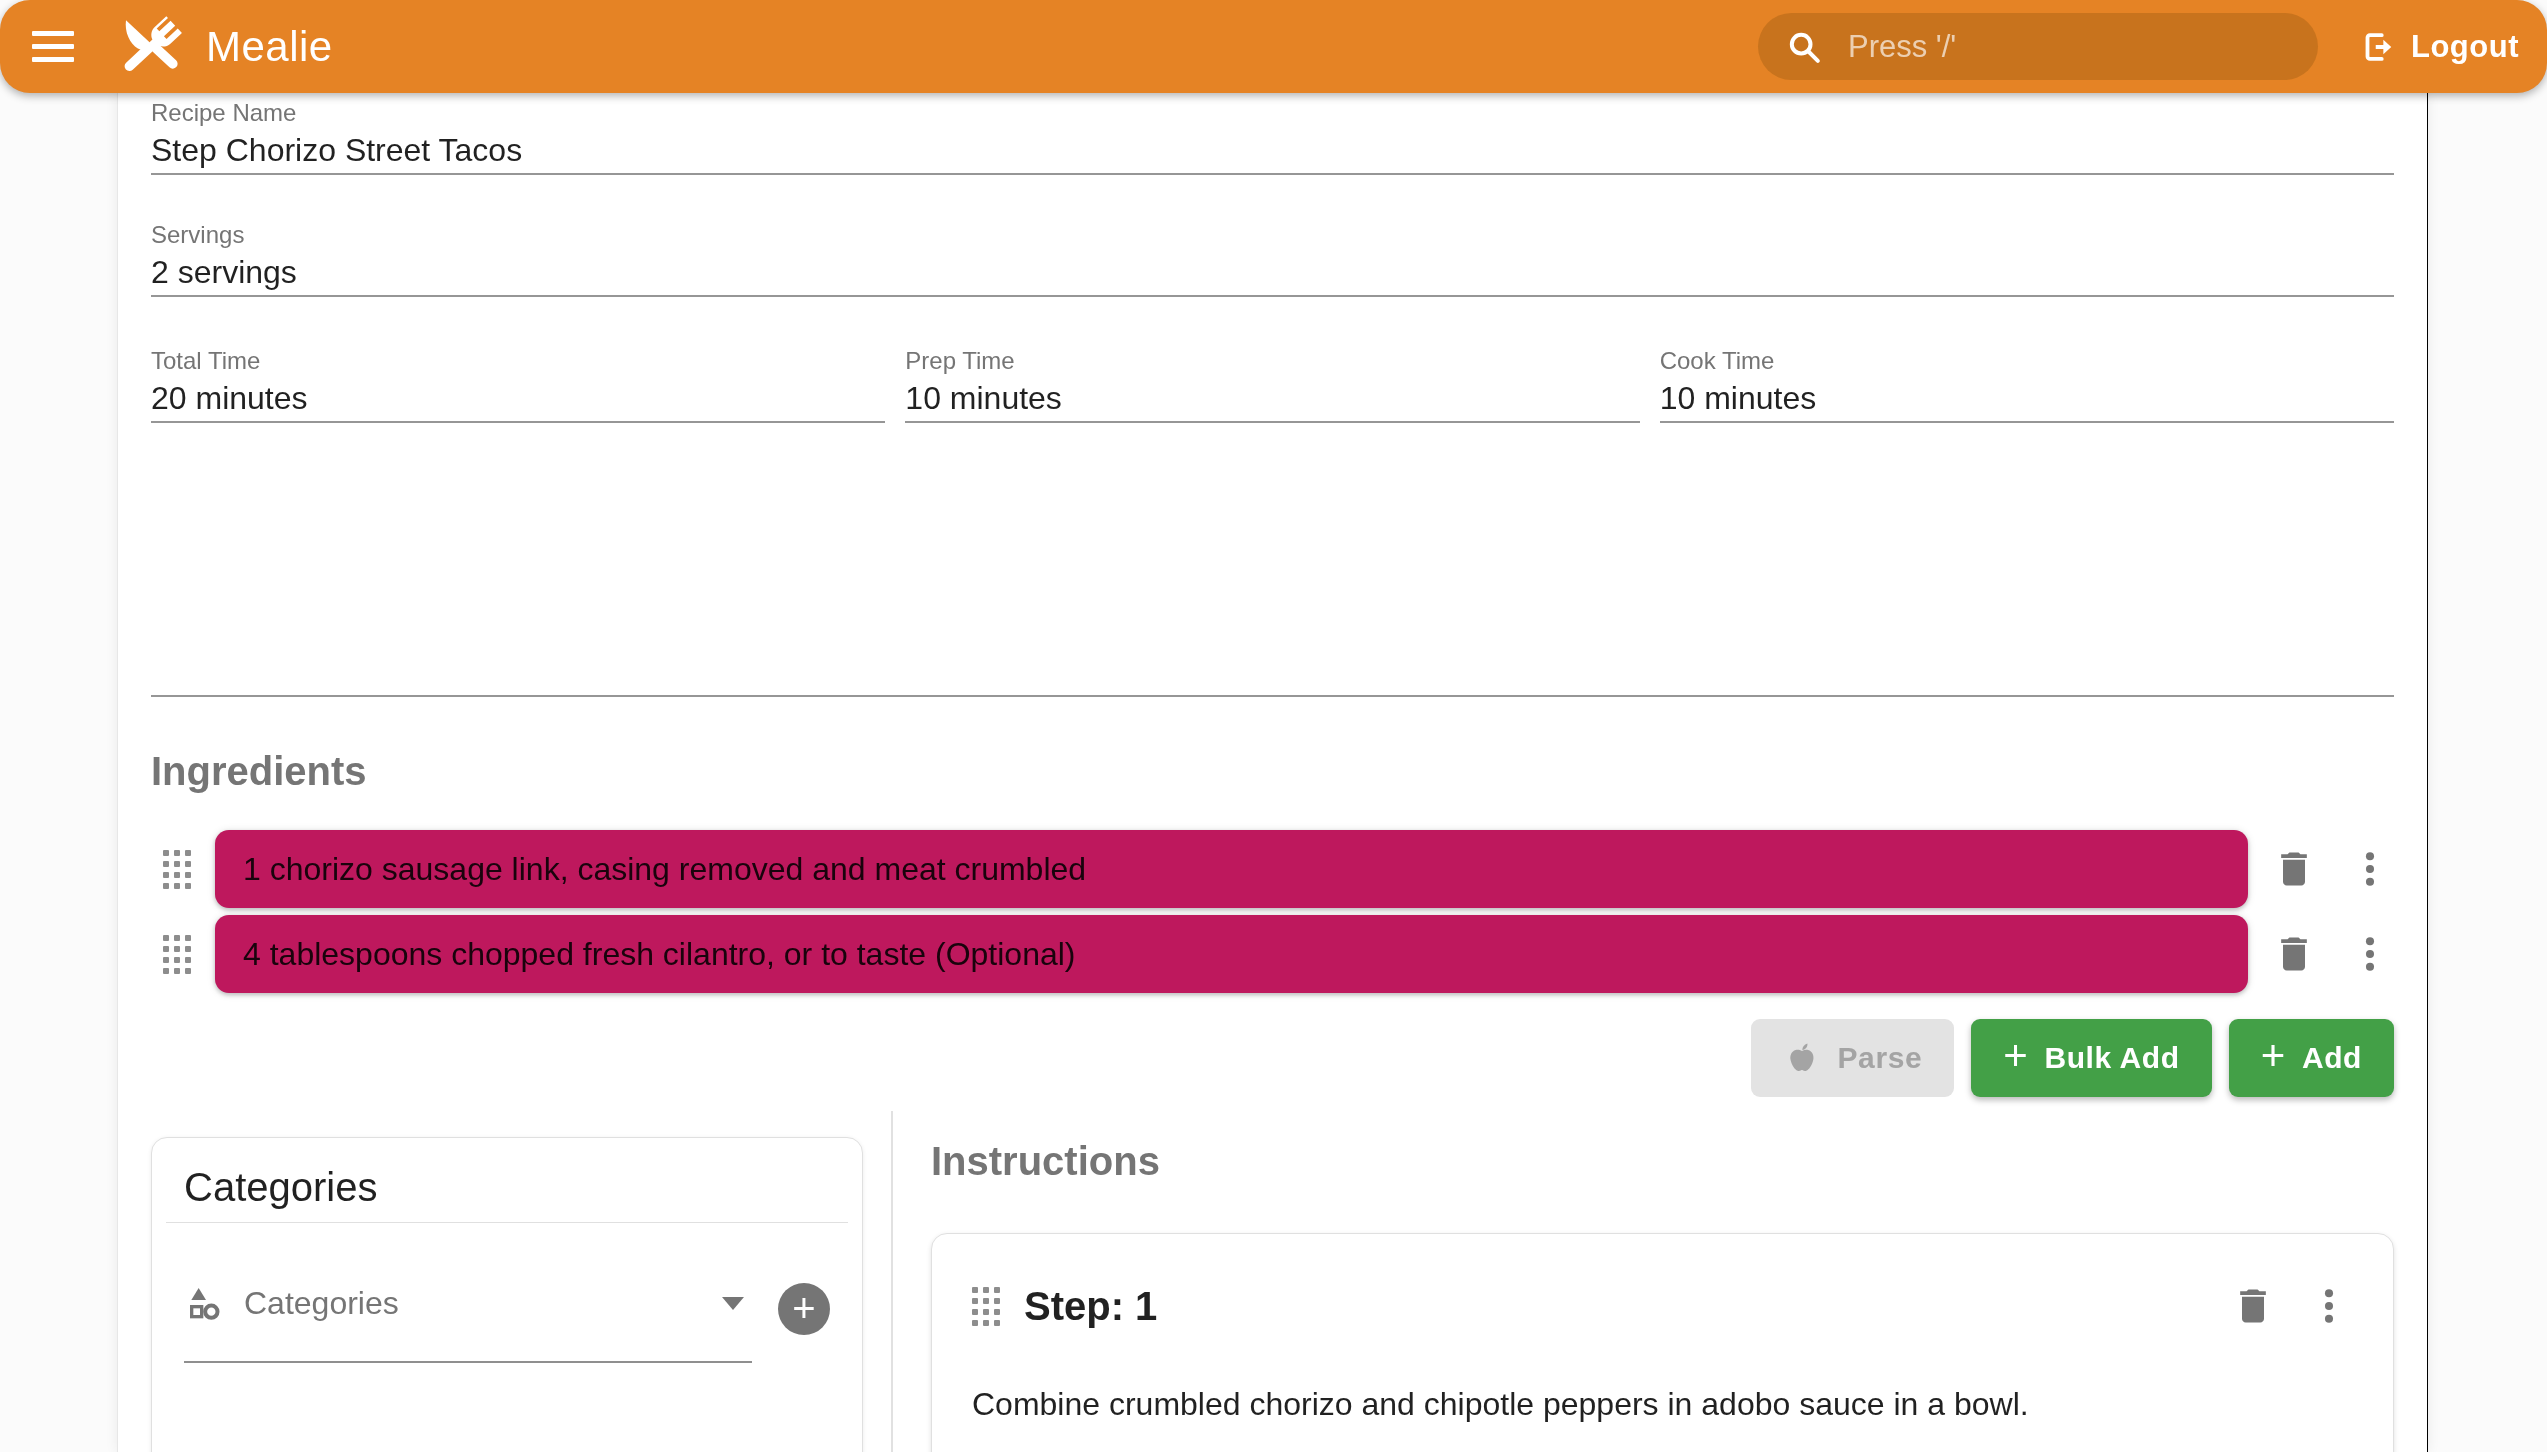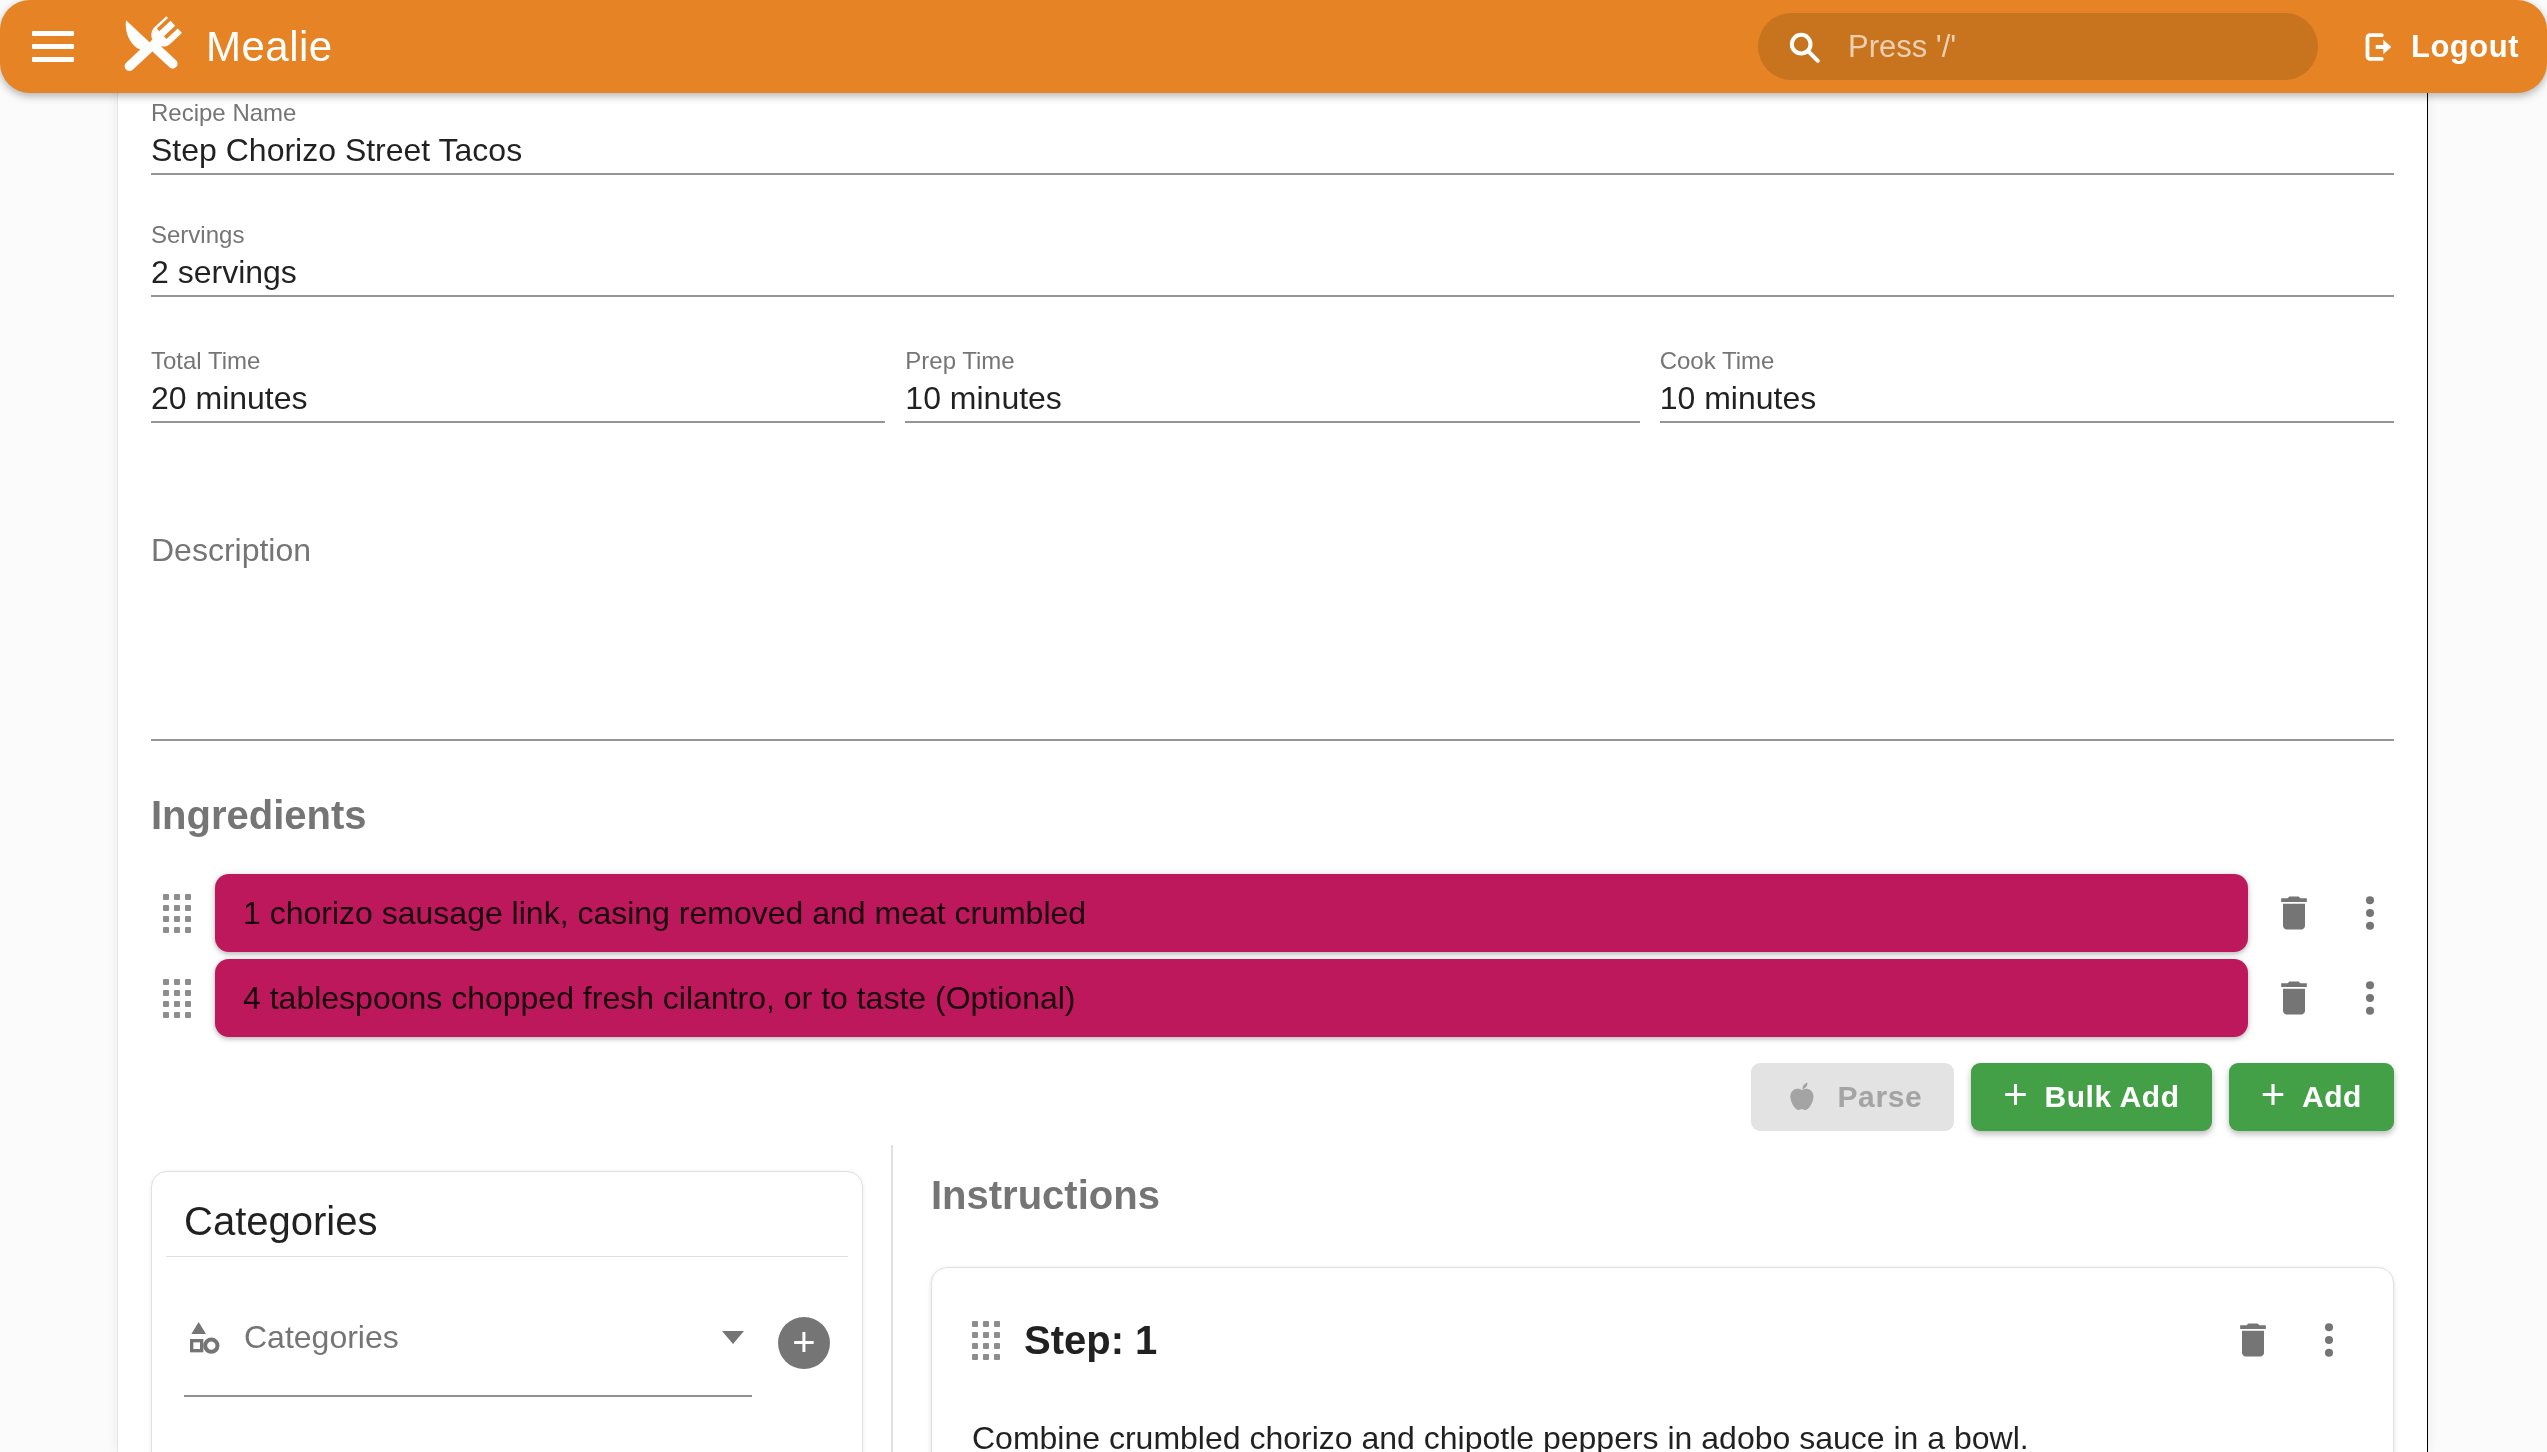--- a/index.html
+++ b/index.html
@@ -79,21 +79,21 @@
     font-size:32px; color:rgba(0,0,0,0.87); cursor:text;
   }
   .icon-btn { width:48px; height:48px; border:none; background:none; padding:0; cursor:pointer; display:flex; align-items:center; justify-content:center; flex:none; }
   .icon-btn svg { fill:#757575; }
   .trash-btn { margin-left:22px; }
   .kebab-btn { margin-left:28px; }
 
   
   .btn-row { display:flex; justify-content:flex-end; align-items:center; gap:17px; margin-top:26px; }
   .btn {
-    height:68px; border:none; border-radius:9px; cursor:pointer;
+    height:78px; border:none; border-radius:9px; cursor:pointer;
     display:flex; align-items:center; gap:16px; padding:0 32px;
     font-family:inherit; font-size:30px; font-weight:700; letter-spacing:0.6px;text-align:right;
   }
   .btn-disabled { background:#e3e3e3; color:#a4a4a4; cursor:default; }
   .btn-green { background:#43A047; color:#fff; box-shadow:0 3px 6px rgba(0,0,0,0.28); }
   .plus-glyph { font-size:42px; font-weight:400; line-height:1; margin-top:-4px; }
 
   
   .columns { display:flex; align-items:flex-start; margin-top:18px; position:relative; height:289px; }
   .v-divider { position:absolute; left:740px; top:-4px; width:2px; height:398px; background:#e1e1e1; }
@@ -204,21 +204,20 @@
       <div class="flabel">Prep Time</div>
       <span class="fvalue">10 minutes</span>
     </div>
     <div class="field">
       <div class="flabel">Cook Time</div>
       <span class="fvalue">10 minutes</span>
     </div>
   </div>
 
   <div class="description-block">
-    <div class="description-label">Description</div>
     <div class="description-body"></div>
   </div>
 
   <h2 class="section-heading ing-heading">Ingredients</h2>
 
   <div class="ing-row">
     <div class="drag-handle">
       <i></i>
         <i></i>
         <i></i>

